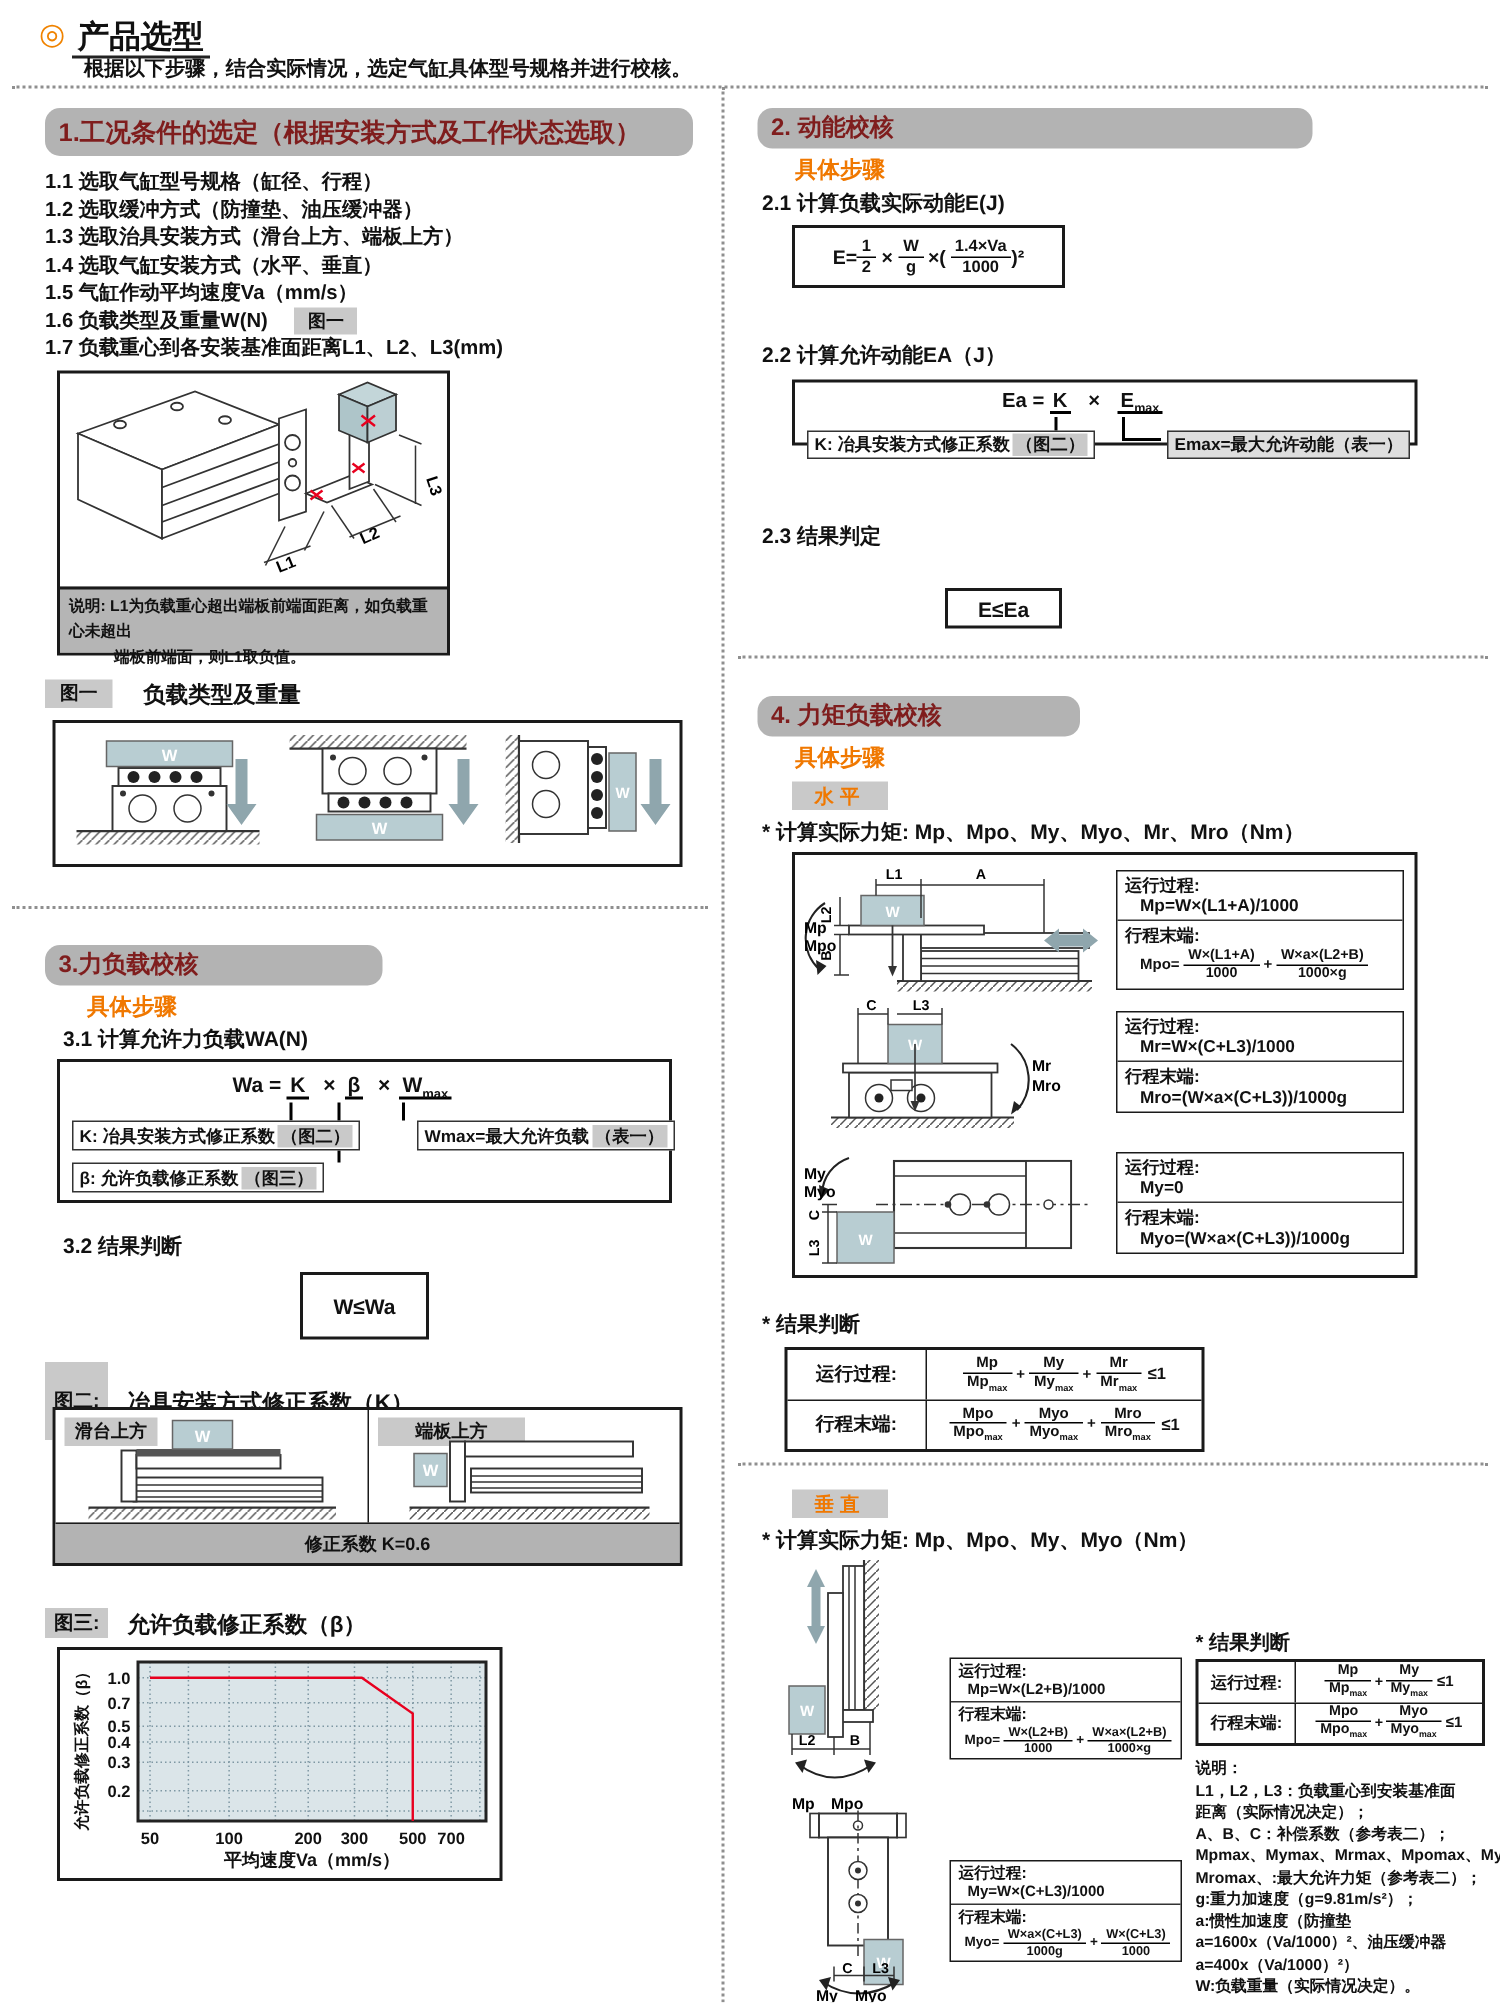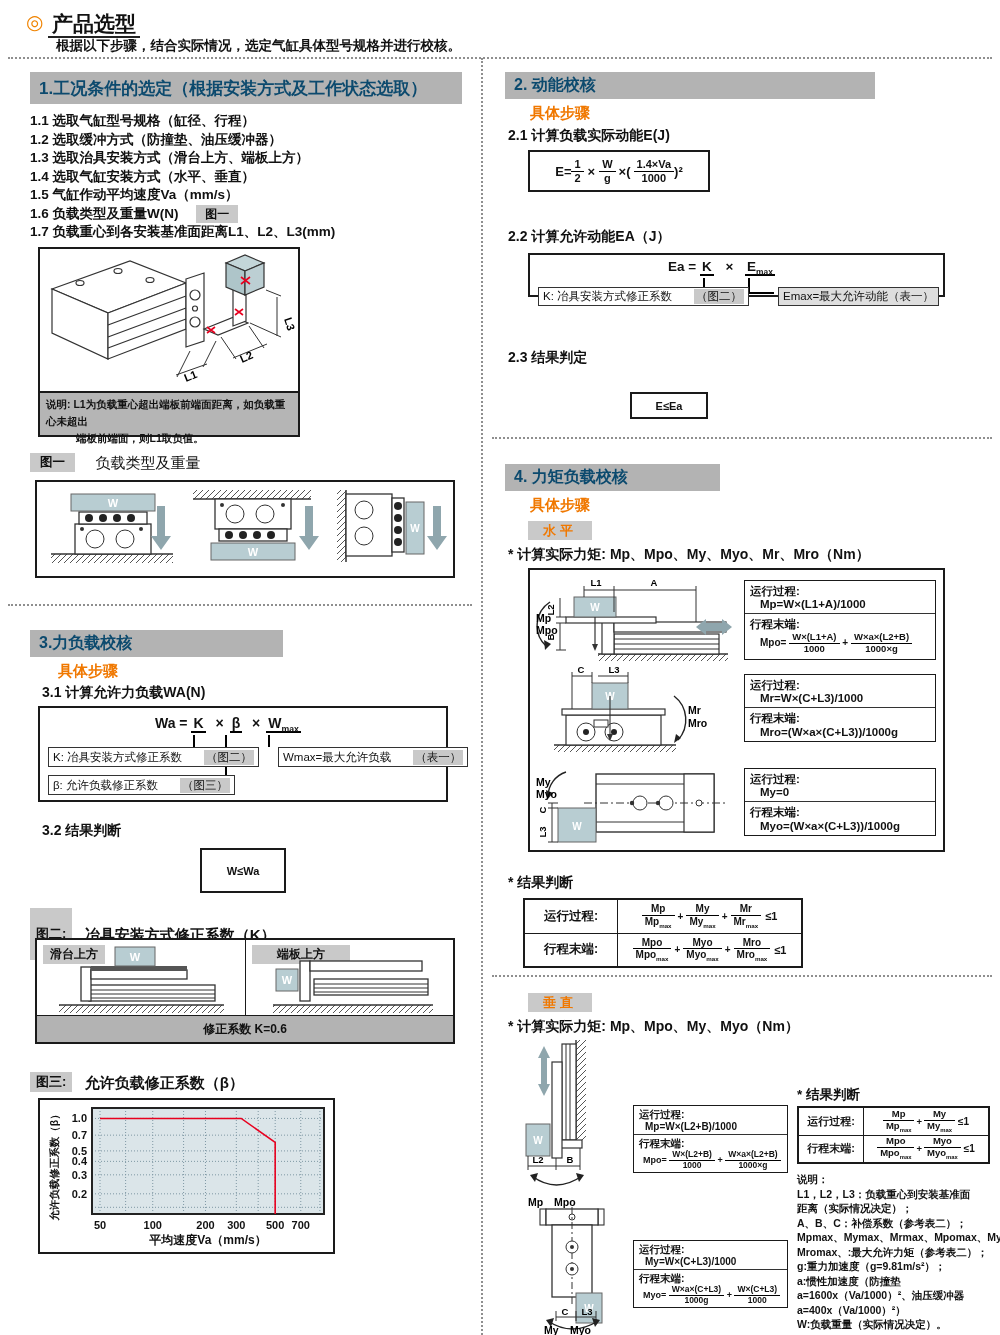--- a/index.html
+++ b/index.html
@@ -1,38 +1,38 @@
 <!DOCTYPE html>
 <html><head>
 <meta charset="utf-8">
 <style>
   html,body{margin:0;padding:0;background:#fff;}
   body{font-family:"Liberation Sans","DejaVu Sans",sans-serif;color:#111;}
   #page{position:relative;width:1000px;height:1335px;background:#fff;overflow:hidden;}
   .abs{position:absolute;}
-  .sechdr{background:#b3b3b3;font-weight:bold;display:flex;align-items:center;padding-left:9px;box-sizing:border-box;color:#0c4a6e;}
+  .sechdr{background:#b3b3b3;font-weight:bold;display:flex;align-items:center;padding-left:9px;box-sizing:border-box;color:#7f1d1d;border-radius:10px;}
   .badge{background:#c9c9c9;font-weight:bold;text-align:center;display:inline-block;}
   .obadge{background:#c9c9c9;color:#f07800;font-weight:bold;text-align:center;letter-spacing:4px;}
   .orange{color:#f07800;font-weight:bold;}
   .dotH{border-top:2px dotted #8f8f8f;height:0;}
   .dotV{border-left:2px dotted #8f8f8f;width:0;}
   .box{border:2px solid #1a1a1a;background:#fff;box-sizing:border-box;}
   .tbox{border:1.5px solid #1a1a1a;background:#fff;box-sizing:border-box;}
   .frac{display:inline-block;vertical-align:middle;text-align:center;font-weight:bold;}
   .frac .fn{display:block;border-bottom:1.5px solid #000;padding:0 3px;line-height:1.15;}
   .frac .fd{display:block;padding:0 3px;line-height:1.15;}
   sub.mx{font-size:0.62em;font-weight:bold;}
   .uvar{border-bottom:2px solid #000;padding:0 2px;}
   .cline{position:absolute;background:#000;}
   .listline{font-size:13.5px;font-weight:600;line-height:18.5px;white-space:nowrap;}
-  .callout{border:1.2px solid #333;font-size:11.5px;font-weight:normal;display:flex;align-items:center;padding:0 4px;box-sizing:border-box;background:#fff;white-space:nowrap;gap:20px;}
+  .callout{border:1.2px solid #333;font-size:11.5px;font-weight:bold;display:flex;align-items:center;padding:0 4px;box-sizing:border-box;background:#fff;white-space:nowrap;}
   .callout .ref{background:#c9c9c9;padding:0 2px;margin-left:2px;}
   .flabel{font-size:11.5px;font-weight:bold;line-height:1.25;}
   .fform{font-size:11.5px;font-weight:bold;padding-left:10px;white-space:nowrap;}
-  .resbox{border:2px solid #1a1a1a;display:flex;align-items:center;justify-content:center;font-weight:bold;font-size:11px;background:#fff;box-sizing:border-box;}
+  .resbox{border:2px solid #1a1a1a;display:flex;align-items:center;justify-content:center;font-weight:bold;font-size:14px;background:#fff;box-sizing:border-box;}
   .rtable{border:2px solid #1a1a1a;box-sizing:border-box;background:#fff;display:flex;flex-direction:column;}
   .rrow{display:flex;flex:1;align-items:stretch;}
   .rrow + .rrow{border-top:1.5px solid #1a1a1a;}
   .rlabel{display:flex;align-items:center;justify-content:center;border-right:1.5px solid #1a1a1a;font-weight:bold;}
   .rform{display:flex;align-items:center;justify-content:center;flex:1;font-weight:bold;white-space:nowrap;}
   .noteline{font-size:10.5px;font-weight:600;line-height:14.5px;white-space:nowrap;}
   svg text{font-family:"Liberation Sans","DejaVu Sans",sans-serif;}
 </style>
 </head>
 <body>
@@ -117,21 +117,21 @@
       <text x="244" y="70" font-size="11" font-weight="bold" transform="rotate(72 244 70)">L3</text>
     </svg>
     <div style="position:absolute;left:0;bottom:0;width:100%;height:44px;background:#b5b5b5;border-top:2px solid #1a1a1a;box-sizing:border-box;padding:3px 6px;">
       <div style="font-size:10.5px;font-weight:bold;line-height:1.6;">说明: L1为负载重心超出端板前端面距离，如负载重心未超出</div>
       <div style="font-size:10.5px;font-weight:bold;line-height:1.6;padding-left:30px;">端板前端面，则L1取负值。</div>
     </div>
   </div>
 
   <div class="abs" style="left:30px;top:453px;">
     <span class="badge" style="font-size:12.5px;padding:1px 10px;vertical-align:2px;">图一</span>
-    <span style="font-size:15px;font-weight:normal;margin-left:16px;">负载类型及重量</span>
+    <span style="font-size:15px;font-weight:bold;margin-left:16px;">负载类型及重量</span>
   </div>
 
   <div class="abs box" style="left:35px;top:480px;width:420px;height:98px;">
     <svg viewBox="0 0 416 94" width="416" height="94">
 
       <g>
         <rect x="14" y="72" width="122" height="9" fill="url(#hatch)"></rect>
           <line x1="14" y1="72" x2="136" y2="72" stroke="#333" stroke-width="1.5"></line>
         <rect x="38" y="42" width="76" height="30" fill="#fff" stroke="#333" stroke-width="1.3"></rect>
         <circle cx="58" cy="57" r="9" fill="#fff" stroke="#333"></circle>
@@ -177,21 +177,21 @@
           <circle cx="361" cy="36" r="4" fill="#222"></circle>
           <circle cx="361" cy="48" r="4" fill="#222"></circle>
           <circle cx="361" cy="60" r="4" fill="#222"></circle>
         <rect x="369" y="20" width="18" height="52" fill="#b8cdd2" stroke="#666"></rect>
         <text x="378" y="50" font-size="10" font-weight="bold" fill="#fff" text-anchor="middle">W</text>
         <polygon points="396,24 404,24 404,54 410,54 400,68 390,54 396,54" fill="#8fa6ad"></polygon>
       </g>
     </svg>
   </div>
 
-  <div class="abs sechdr" style="left:30px;top:630px;width:253px;height:27px;font-size:16px;">3.力负载校核</div>
+  <div class="abs sechdr" style="left:30px;top:630px;width:225px;height:27px;font-size:16px;">3.力负载校核</div>
   <div class="abs orange" style="left:58px;top:662px;font-size:15px;">具体步骤</div>
   <div class="abs" style="left:42px;top:684px;font-size:14px;font-weight:600;">3.1 计算允许力负载WA(N)</div>
 
   <div class="abs box" style="left:38px;top:706px;width:410px;height:96px;">
     <div style="position:absolute;left:115px;top:7px;font-size:14px;font-weight:bold;white-space:nowrap;">
       <span>Wa = </span><span class="uvar">K</span>
       <span style="padding:0 6px;">×</span><span class="uvar">β</span>
       <span style="padding:0 6px;">×</span><span class="uvar"><span>W</span><sub class="mx">max</sub></span>
     </div>
     <div class="cline" style="left:153px;top:27px;width:2px;height:12px;"></div>

